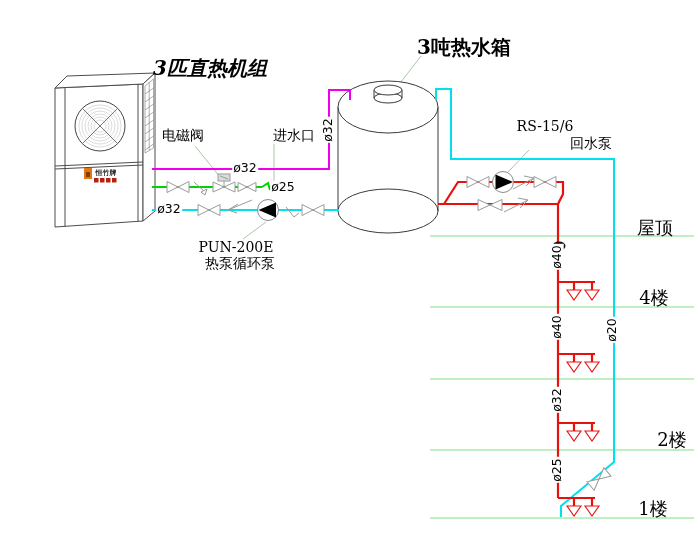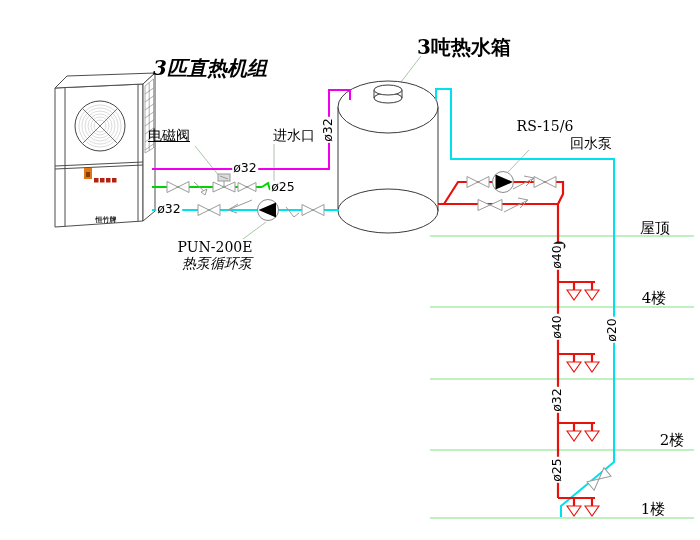--- a/index.html
+++ b/index.html
@@ -9,30 +9,29 @@
   }
   #stage svg{position:absolute;left:0;top:0;}
   .lbl{
     position:absolute;color:#000;white-space:nowrap;
     transform:translate(-50%,-50%);
     font-family:"DejaVu Serif","Liberation Serif",serif;
     line-height:1;
   }
   .title{font-weight:bold;font-size:20px;}
   .anno{font-size:14px;}
-  .floor{font-size:15px;}
+  .floor{font-size:18px;}
   .pipe{
     font-family:"DejaVu Sans","Liberation Sans",sans-serif;
     font-size:12.5px;background:#fff;padding:0 1px;
   }
   .rot{transform:translate(-50%,-50%) rotate(-90deg);}
   .logo-txt{
     font-size:7px;font-weight:bold;color:#1a1a1a;
     font-family:"DejaVu Sans",sans-serif;
-    margin-top:47px;
   }
 </style>
 </head>
 <body>
 
 <div id="stage">
 
 <svg width="700" height="540" viewBox="0 0 700 540">
 
   <g stroke="#82e082" stroke-width="1.2">
@@ -221,24 +220,24 @@
   <g>
     <circle cx="503" cy="182" r="10.5" fill="#ffffff" stroke="#8a8a8a" stroke-width="1"></circle>
     <polygon points="495.5,174.5 495.5,189.5 513,182" fill="#000"></polygon>
   </g>
 </svg>
 
 <div class="lbl title" style="left:210px;top:68px;font-style:italic;">3匹直热机组</div>
 <div class="lbl title" style="left:464px;top:47px;">3吨热水箱</div>
 <div class="lbl logo-txt" style="left:106px;top:173px;">恒竹牌</div>
 
-<div class="lbl anno" style="left:169px;top:135px;text-decoration:underline;">电磁阀</div>
+<div class="lbl anno" style="left:183px;top:135px;">电磁阀</div>
 <div class="lbl anno" style="left:294px;top:135px;">进水口</div>
-<div class="lbl anno" style="left:215px;top:247px;">PUN-200E</div>
-<div class="lbl anno" style="left:217px;top:263px;font-style:italic;">热泵循环泵</div>
+<div class="lbl anno" style="left:236px;top:247px;">PUN-200E</div>
+<div class="lbl anno" style="left:240px;top:263px;">热泵循环泵</div>
 <div class="lbl anno" style="left:545px;top:126px;">RS-15/6</div>
 <div class="lbl anno" style="left:543px;top:143px;margin-left:48px;">回水泵</div>
 
 <div class="lbl pipe" style="left:245px;top:168px;">ø32</div>
 <div class="lbl pipe rot" style="left:328px;top:130px;">ø32</div>
 <div class="lbl pipe" style="left:283px;top:187px;">ø25</div>
 <div class="lbl pipe" style="left:169px;top:209px;">ø32</div>
 <div class="lbl pipe rot" style="left:557px;top:257px;">ø40</div>
 <div class="lbl pipe rot" style="left:557px;top:327px;">ø40</div>
 <div class="lbl pipe rot" style="left:557px;top:400px;">ø32</div>

